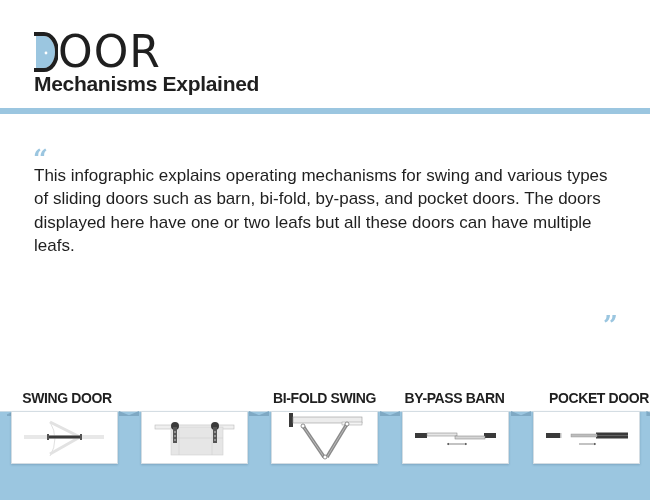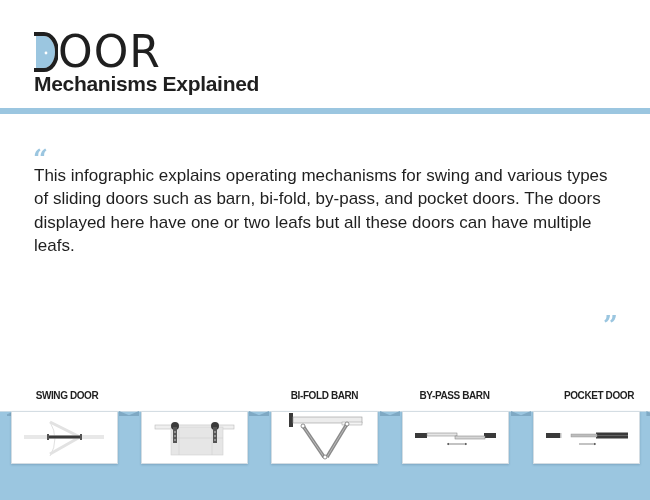--- a/index.html
+++ b/index.html
@@ -9,21 +9,21 @@
     .logo-d { position: relative; width: 24px; height: 40px; }
     .logo-rest { font-family: "DejaVu Sans", sans-serif; font-size: 44px; line-height: 40px; letter-spacing: 1px; color: #1f1f1f; font-weight: normal; }
     .subtitle { position: absolute; left: 34px; top: 72px; font-size: 21px; font-weight: bold; color: #1f1f1f; letter-spacing: -0.3px; }
     .top-bar { position: absolute; left: 0; top: 108px; width: 650px; height: 6px; background: #9bc6e0; }
     .quote-open { position: absolute; left: 33px; top: 146px; color: #9bc6e0; font-size: 26px; font-weight: bold; font-family: "DejaVu Serif", serif; line-height: 26px; }
     .quote-close { position: absolute; left: 603px; top: 312px; color: #9bc6e0; font-size: 26px; font-weight: bold; font-family: "DejaVu Serif", serif; line-height: 26px; }
     .body-text { position: absolute; left: 34px; top: 164px; width: 580px; font-size: 17px; line-height: 23.3px; color: #1f1f1f; }
     .body-text p { margin-bottom: 23.3px; }
     .band { position: absolute; left: 0; top: 412px; width: 650px; height: 88px; background: #9bc6e0; }
     .band-topline { position: absolute; left: 0; top: 411px; width: 650px; height: 1px; background: #c9dbe6; }
-    .label { position: absolute; top: 390px; font-size: 10px; font-weight: bold; color: #1f1f1f; letter-spacing: -0.4px; text-align: center; }
+    .label { position: absolute; top: 390px; font-size: 14px; font-weight: bold; color: #1f1f1f; letter-spacing: -0.4px; text-align: center; }
     .card { position: absolute; top: 411px; width: 107px; height: 53px; background: #ffffff; border: 1px solid #d4dde3; box-shadow: 0 1px 2px rgba(70,110,140,0.35); }
     .notch { position: absolute; top: 411px; width: 24px; height: 5px; }
     svg { display: block; }
   </style>
 </head>
 <body>
 
 <div class="header">
   <div class="logo-word">
     <div class="logo-d">
@@ -41,21 +41,21 @@
 <div class="top-bar"></div>
 
 <div class="quote-open">“</div>
 <div class="body-text">
   <p>This infographic explains operating mechanisms for swing and various types of sliding doors such as barn, bi-fold, by-pass, and pocket doors. The doors displayed here have one or two leafs but all these doors can have multiple leafs.</p>
 </div>
 <div class="quote-close">”</div>
 
 <div class="label" style="left:11px;width:112px;">SWING DOOR</div>
 <div class="label" style="left:141px;width:110px;margin-top:32px;">BARN DOOR</div>
-<div class="label" style="left:271px;width:107px;">BI-FOLD BARN</div>
+<div class="label" style="left:271px;width:107px;">BI-FOLD SWING</div>
 <div class="label" style="left:402px;width:105px;">BY-PASS BARN</div>
 <div class="label" style="left:547px;width:104px;">POCKET DOOR</div>
 
 <div class="band-topline"></div>
 <div class="band"></div>
 
 <svg class="notch" style="left:0px;top:411px;" width="12" height="6" viewBox="0 0 12 6">
     <path d="M0 6 L0 4 L10 0 L12 0 L12 6 Z" fill="#7fa9c4"></path>
   </svg>
 <svg class="notch" style="left:117px;" width="24" height="6" viewBox="0 0 24 6">

